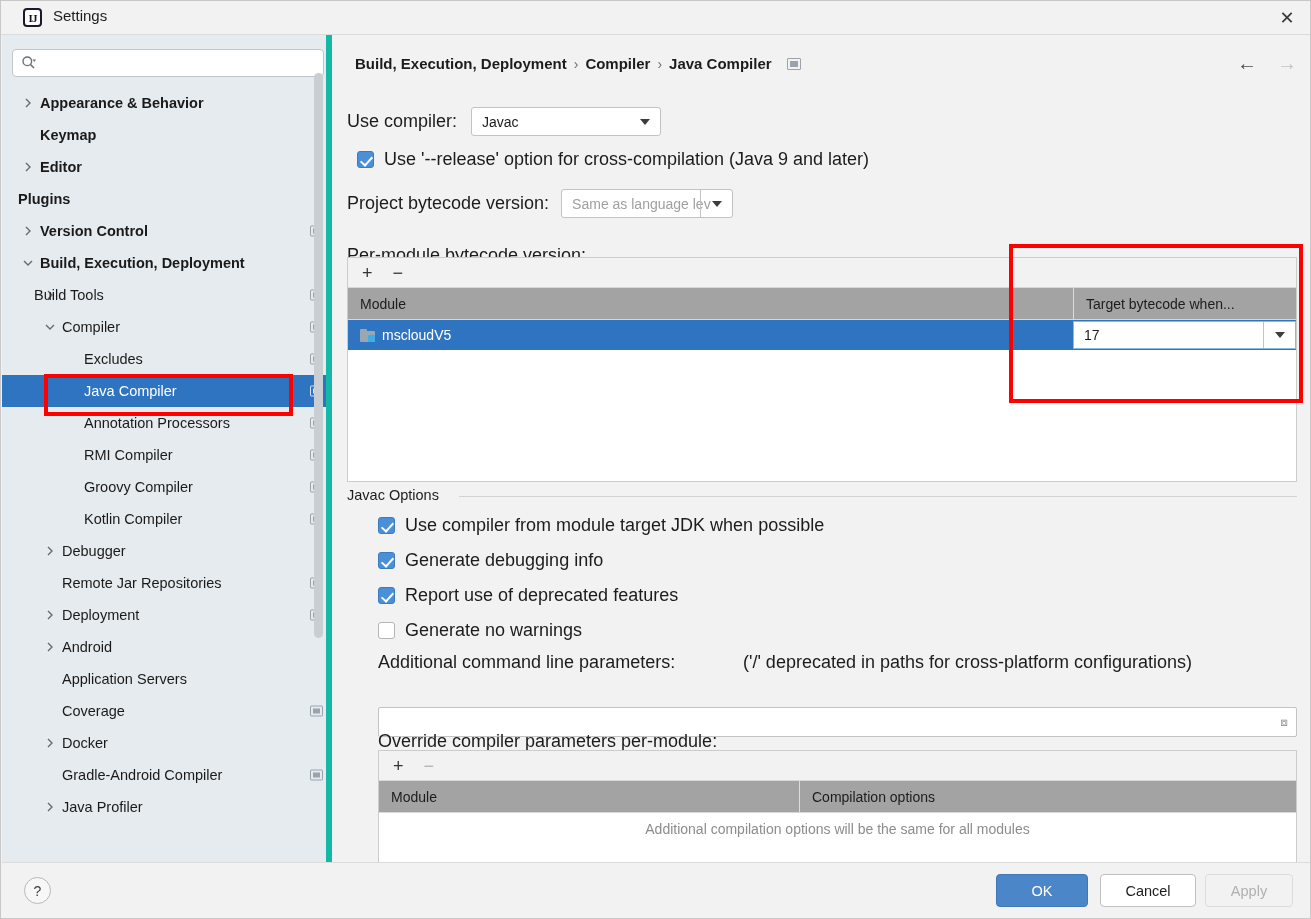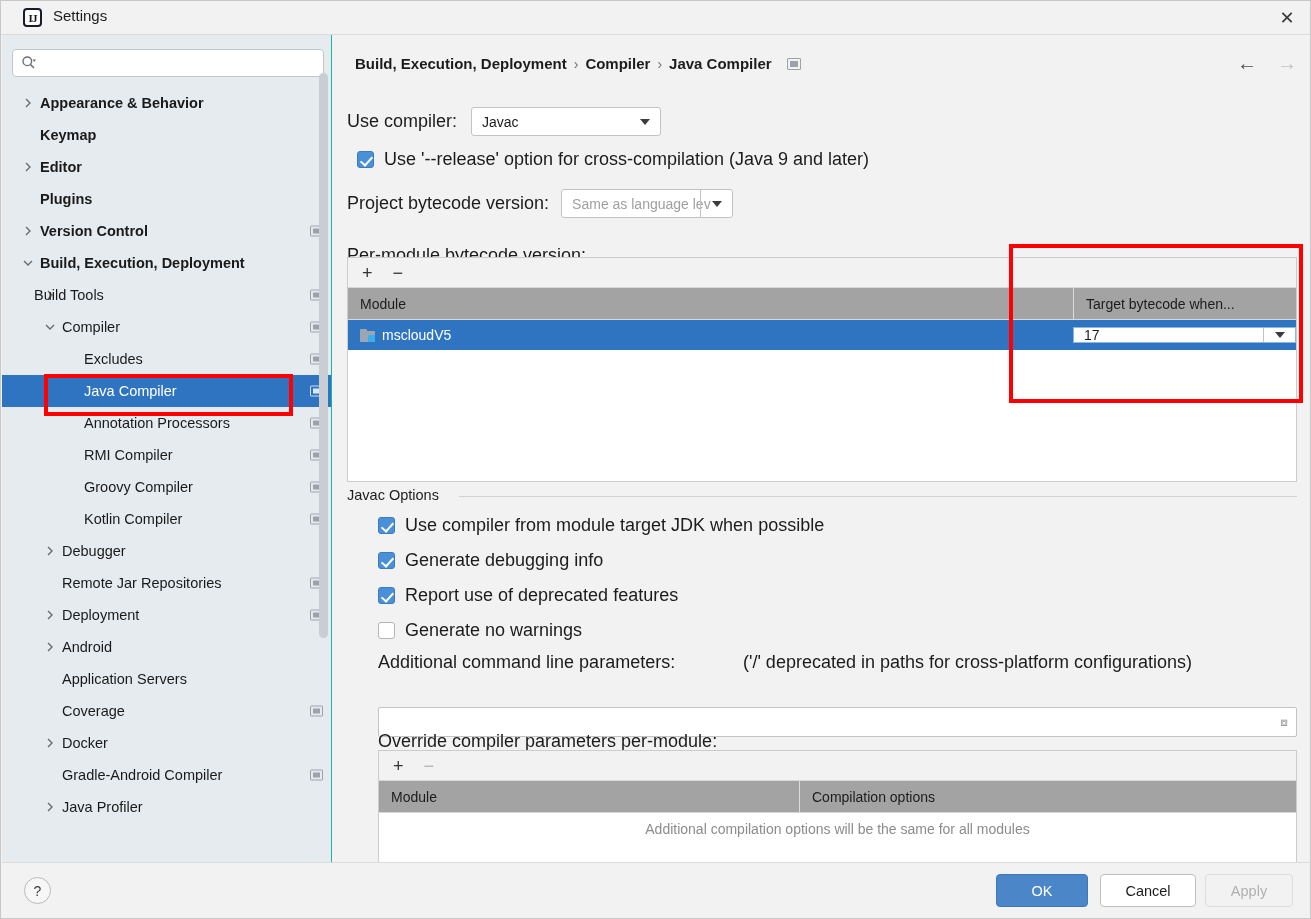--- a/index.html
+++ b/index.html
@@ -43,21 +43,21 @@
     width: 26px; height: 26px;
     display: flex; align-items: center; justify-content: center;
     font-size: 18px; color: #3c3c3c; cursor: pointer; line-height: 1;
   }
 
   
   #sidebar {
     position: absolute; left: 1px; top: 34px;
     width: 330px; height: 830px;
     background: #e6ebef;
-    border-right: 1px solid #14b8a6;
+    border-right: 6px solid #14b8a6;
     overflow: hidden;
   }
   #search-wrap {
     position: absolute; left: 10px; top: 14px; width: 312px; height: 28px;
   }
   #search-input {
     width: 100%; height: 100%;
     background: #ffffff;
     border: 1px solid #c0c6cc;
     border-radius: 4px;
@@ -294,21 +294,21 @@
         </div>
         <div class="tree-row bold">
           <span class="tw" style="left: 18px;">
             <svg width="10" height="10" viewBox="0 0 10 10">
               <polyline points="3,1 7,5 3,9" fill="none" stroke="currentColor" stroke-width="1.4"></polyline>
             </svg>
           </span>
           <span class="tree-label" style="margin-left: 38px;">Editor</span>
         </div>
         <div class="tree-row bold">
-          <span class="tree-label" style="margin-left: 38px; text-align: center;">Plugins</span>
+          <span class="tree-label" style="margin-left: 16px; text-align: center;">Plugins</span>
         </div>
         <div class="tree-row bold">
           <span class="tw" style="left: 18px;">
             <svg width="10" height="10" viewBox="0 0 10 10">
               <polyline points="3,1 7,5 3,9" fill="none" stroke="currentColor" stroke-width="1.4"></polyline>
             </svg>
           </span>
           <span class="tree-label" style="margin-left: 38px;">Version Control</span>
           <span class="modbadge">
             <i></i>
@@ -506,21 +506,21 @@
       <div class="trow sel">
         <span class="td" style="width:725px; color:#ffffff;">
           <span class="mod-icon">
             <span class="tab2"></span>
               <span class="f"></span>
               <span class="sq"></span>
           </span>
           <span>mscloudV5</span>
         </span>
         <span class="td" style="width:223px; padding:0;">
-          <span class="combo split" style="width:100%; height:16px; border:1px solid #8bb7e0; border-radius:0;">
+          <span class="combo split" style="width:100%; height:28px; border:1px solid #8bb7e0; border-radius:0;">
             <span class="val">17</span>
             <span class="arrow-box">
                 <span class="arrow"></span>
               </span>
           </span>
         </span>
       </div>
     </div>
 
     <div id="javac-group">

